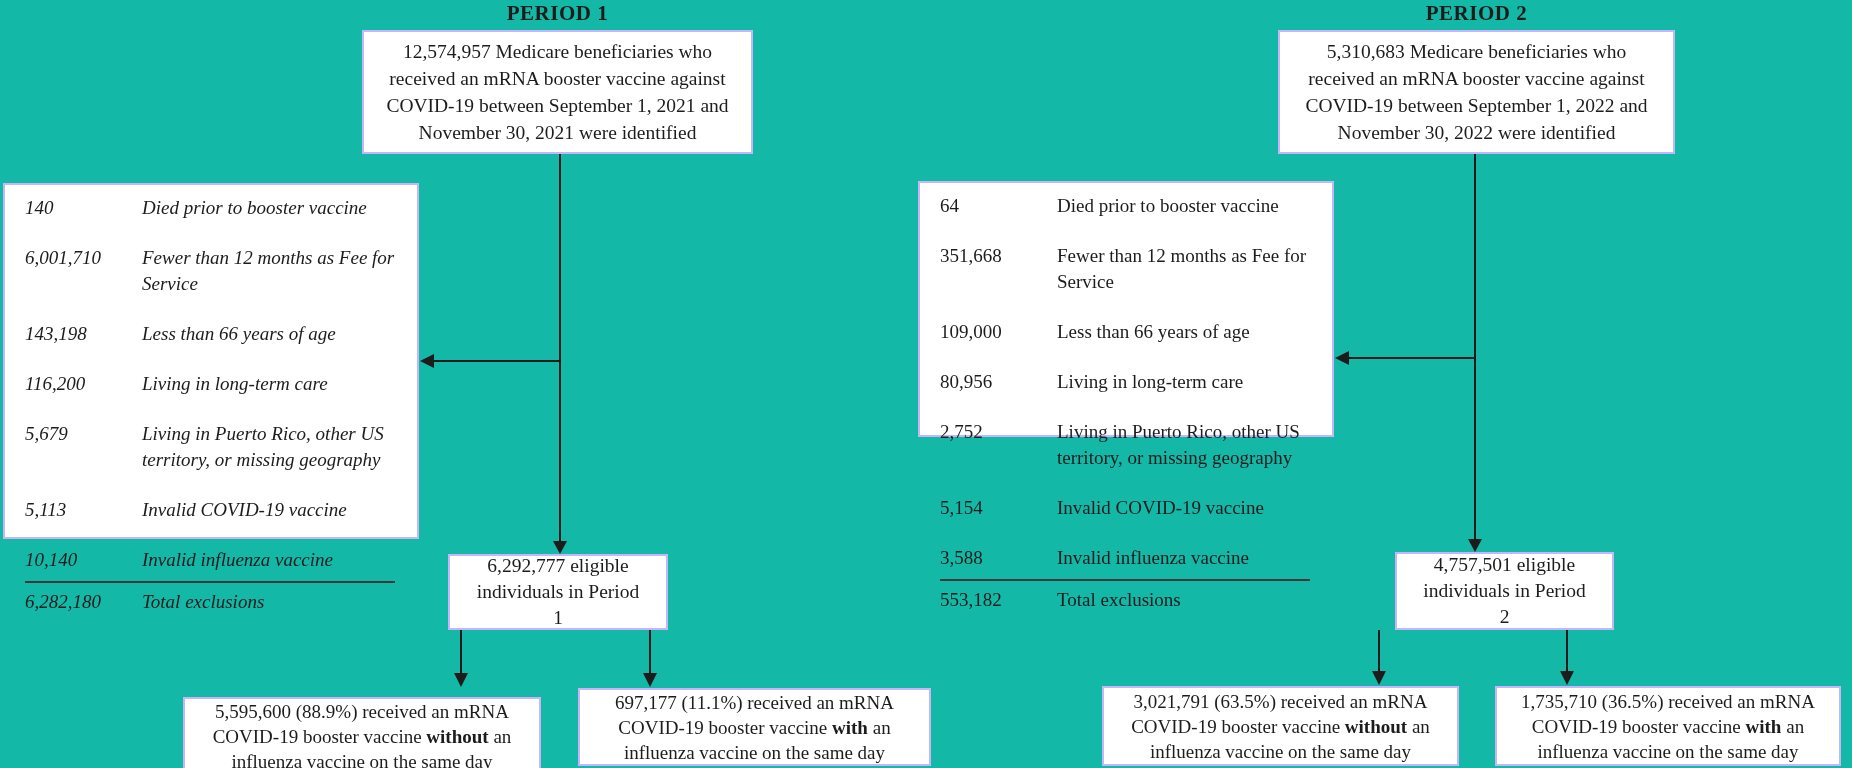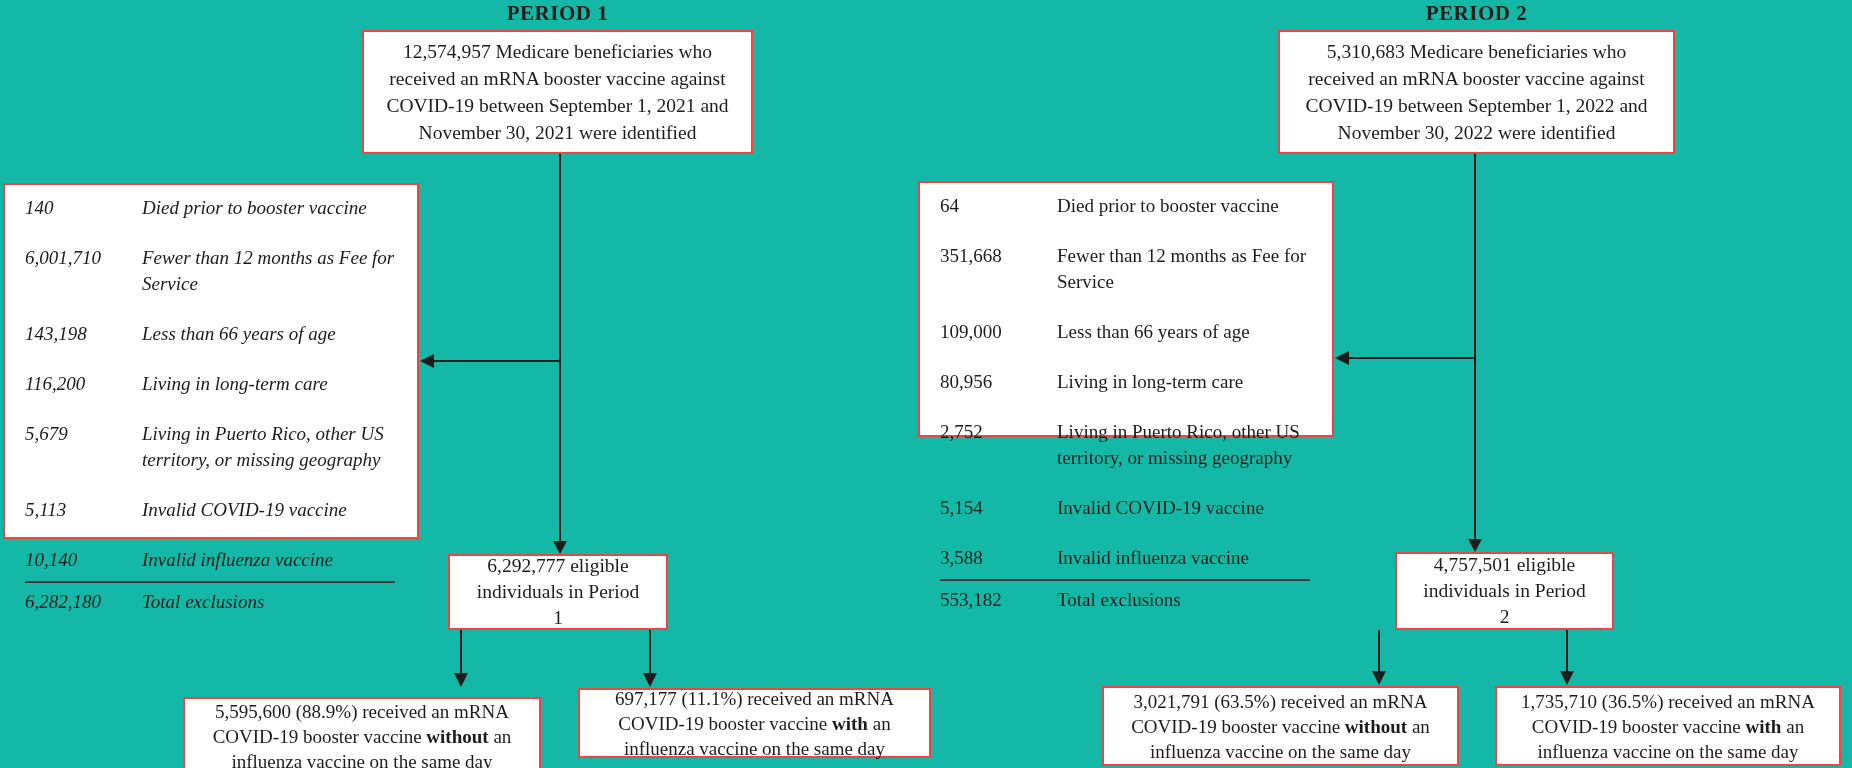--- a/index.html
+++ b/index.html
@@ -5,21 +5,21 @@
   html,body{margin:0;padding:0;background:#fff;}
   #canvas{
     position:relative;width:1852px;height:768px;background:#14b8a6;overflow:hidden;
     font-family:"Liberation Serif","DejaVu Serif",serif;color:#1c1c1c;
   }
   .period-title{
     position:absolute;top:1px;text-align:center;
     font-size:21px;font-weight:bold;letter-spacing:.5px;
   }
   .box{
-    position:absolute;border:2px solid #ef4444;background:#fff;box-sizing:border-box;
+    position:absolute;border:2px solid #c4b5fd;background:#fff;box-sizing:border-box;
   }
   .center-box{
     display:flex;align-items:center;justify-content:center;text-align:center;
   }
   .top-box{font-size:19.5px;line-height:27px;padding:4px 14px;}
   .eligible-box{font-size:19.5px;line-height:26px;padding:2px 26px;}
   .outcome-box{font-size:19px;line-height:25px;padding:2px 8px;}
   .excl-box{font-size:19px;line-height:26px;padding:10px 20px;}
   .excl-row{display:grid;grid-template-columns:117px 1fr;align-items:start;}
   .excl-row + .excl-row{margin-top:24px;}
@@ -115,21 +115,21 @@
   </div>
 
   <div class="box center-box eligible-box" style="left:448px;top:554px;width:220px;height:76px;">
     <span>6,292,777 eligible individuals in Period 1</span>
   </div>
 
   <div class="box center-box outcome-box" style="left:183px;top:688px;width:358px;height:78px;margin-top:9px;">
     <span><span>5,595,600 (88.9%) received an mRNA COVID-19 booster vaccine </span><b>without</b><span> an influenza vaccine on the same day</span></span>
   </div>
 
-  <div class="box center-box outcome-box" style="left:578px;top:688px;width:353px;height:70px;">
+  <div class="box center-box outcome-box" style="left:578px;top:688px;width:353px;height:78px;">
     <span><span>697,177 (11.1%) received an mRNA COVID-19 booster vaccine </span><b>with</b><span> an influenza vaccine on the same day</span></span>
   </div>
 
   <div class="period-title" style="left:1278px;width:397px;">PERIOD 2</div>
 
   <div class="box center-box top-box" style="left:1278px;top:30px;width:397px;height:124px;">
     <span>5,310,683 Medicare beneficiaries who received an mRNA booster vaccine against COVID-19 between September 1, 2022 and November 30, 2022 were identified</span>
   </div>
 
   <div class="box excl-box" style="left:918px;top:181px;width:416px;height:256px;">

